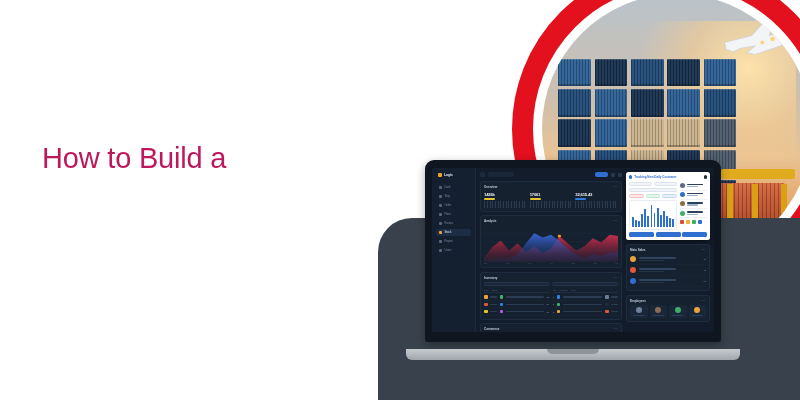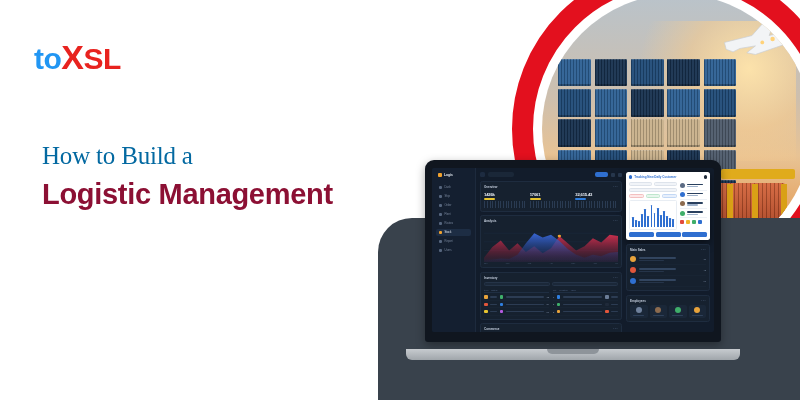--- a/index.html
+++ b/index.html
@@ -18,22 +18,22 @@
     font-size:30px; font-weight:bold; letter-spacing:-0.5px;
     line-height:1;
   }
   .logo .lo-to { color:#2196f3; }
   .logo .lo-x  { color:#e8231f; font-size:34px; }
   .logo .lo-sl { color:#e8231f; }
 
   
   .headline { position:absolute; left:42px; top:138px; width:360px; }
   .hl-line1 {
-    font-size:25px; font-weight:400; color:#0369a1;
-    line-height:1.42; letter-spacing:-0.2px;font-family:Liberation Serif, serif;
+    font-size:29px; font-weight:400; color:#be185d;
+    line-height:1.42; letter-spacing:-0.2px;
   }
   .hl-line2, .hl-line3 {
     font-size:29px; font-weight:bold; color:#8c1034;
     line-height:1.42; letter-spacing:-0.3px;
   }
 
   
   .ring-wrap { position:absolute; left:512px; top:-36px; width:330px; height:330px; }
   .ring-outer {
     position:absolute; inset:0; border-radius:50%;
@@ -220,27 +220,23 @@
   .emp-grid { display:flex; gap:2px; }
   .emp { flex:1; background:#1a2738; border-radius:2px; padding:2px; text-align:center;}
   .emp .av2 { width:6px; height:6px; border-radius:50%; margin:0 auto 1.5px;}
   .emp-l { height:1.3px; background:#2e4059; border-radius:1px; margin:0 auto; width:80%;}
 </style>
 </head>
 <body>
 
 <div class="stage">
 
-  <div class="logo">
-    <span class="lo-to">to</span><span class="lo-x">X</span><span class="lo-sl">SL</span>
-  </div>
 
   <div class="headline">
     <div class="hl-line1">How to Build a</div>
-    <div class="hl-line2">Logistic Management</div>
   </div>
 
   <div class="ring-wrap">
     <div class="ring-outer"></div>
     <div class="photo-circle">
       <div class="sky-glow"></div>
 
       <div class="cont-stack">
         <div class="cont-row">
             <div class="cont c-blue"></div>

